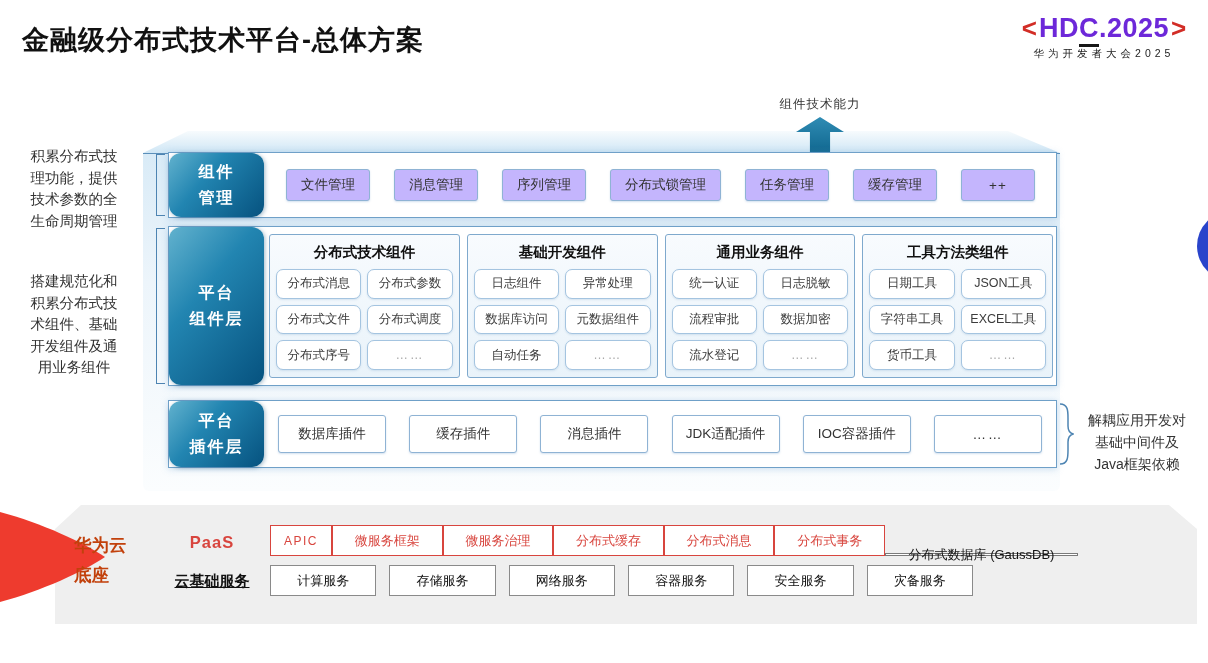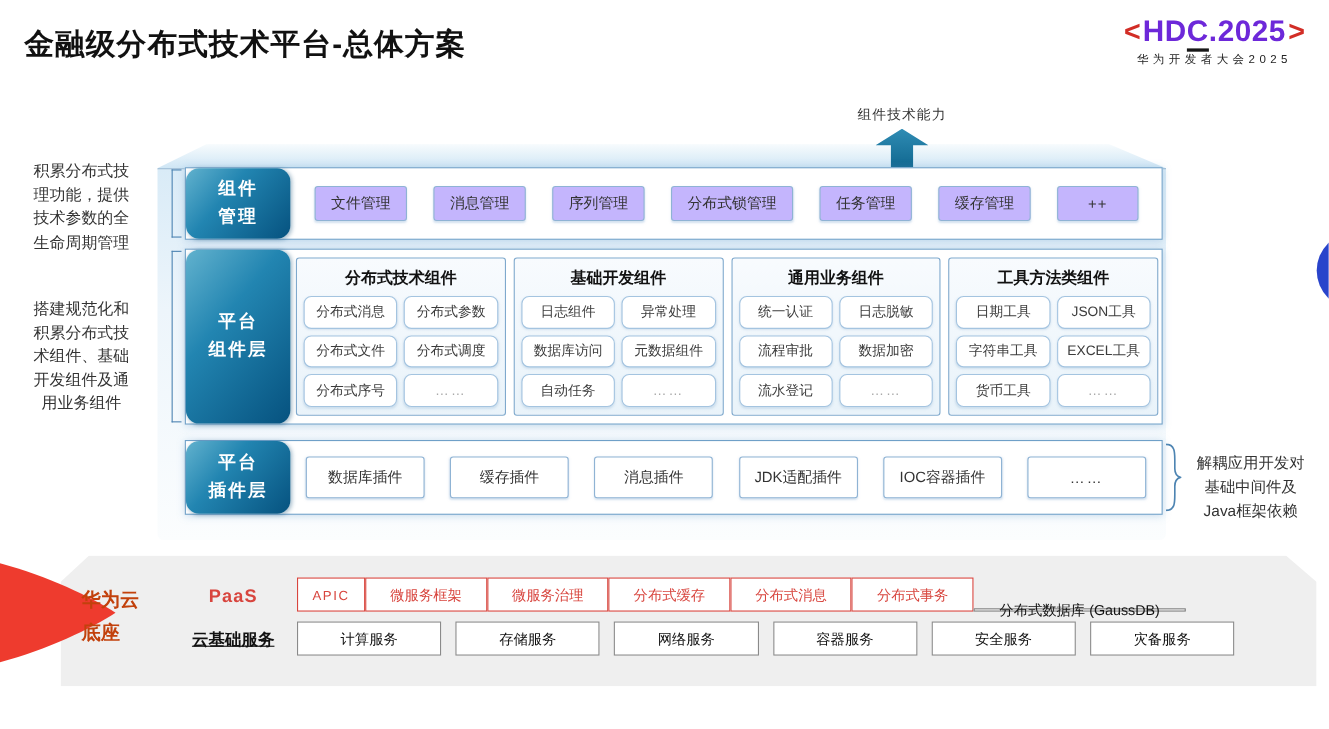--- a/index.html
+++ b/index.html
@@ -81,21 +81,21 @@
   .f-label { position:absolute; left:74px; top:530px; width:102px; font-size:17.5px; font-weight:800;
              color:#c2410c; line-height:30px; }
   .paas-label { position:absolute; left:158px; top:533px; width:108px; text-align:center; font-size:16.5px; font-weight:800;
                 color:#d8453e; letter-spacing:1px; }
   .iaas-label { position:absolute; left:158px; top:572px; width:108px; text-align:center; font-size:15px; font-weight:600; color:#111;text-decoration:underline; }
   .paas-row { position:absolute; left:270px; top:525px; width:808px; height:31px; display:flex; }
   .paas-box { flex:1; border:1px solid #d8453e; background:#fff; color:#d8453e; display:flex; align-items:center;
               justify-content:center; font-size:13px; font-weight:500; white-space:nowrap; }
   .paas-box.apic { flex:0 0 62px; letter-spacing:1.5px; font-size:12px; }
   .paas-box.gauss { flex:0 0 193px; border-color:#7a7a7a; color:#111; font-weight:400;margin-top:28px; }
-  .iaas-row { position:absolute; left:270px; top:565px; width:852px; height:31px; display:flex; gap:13px; }
+  .iaas-row { position:absolute; left:270px; top:565px; width:703px; height:31px; display:flex; gap:13px; }
   .iaas-box { flex:1; border:1px solid #8a8a8a; background:#fff; color:#111; display:flex; align-items:center;
               justify-content:center; font-size:13px; }
 
   .blue-dot { position:absolute; left:1197px; top:211px; width:70px; height:70px; border-radius:50%; background:#2944cb; }
 </style>
 </head>
 <body>
 
 <div class="stage">
 

